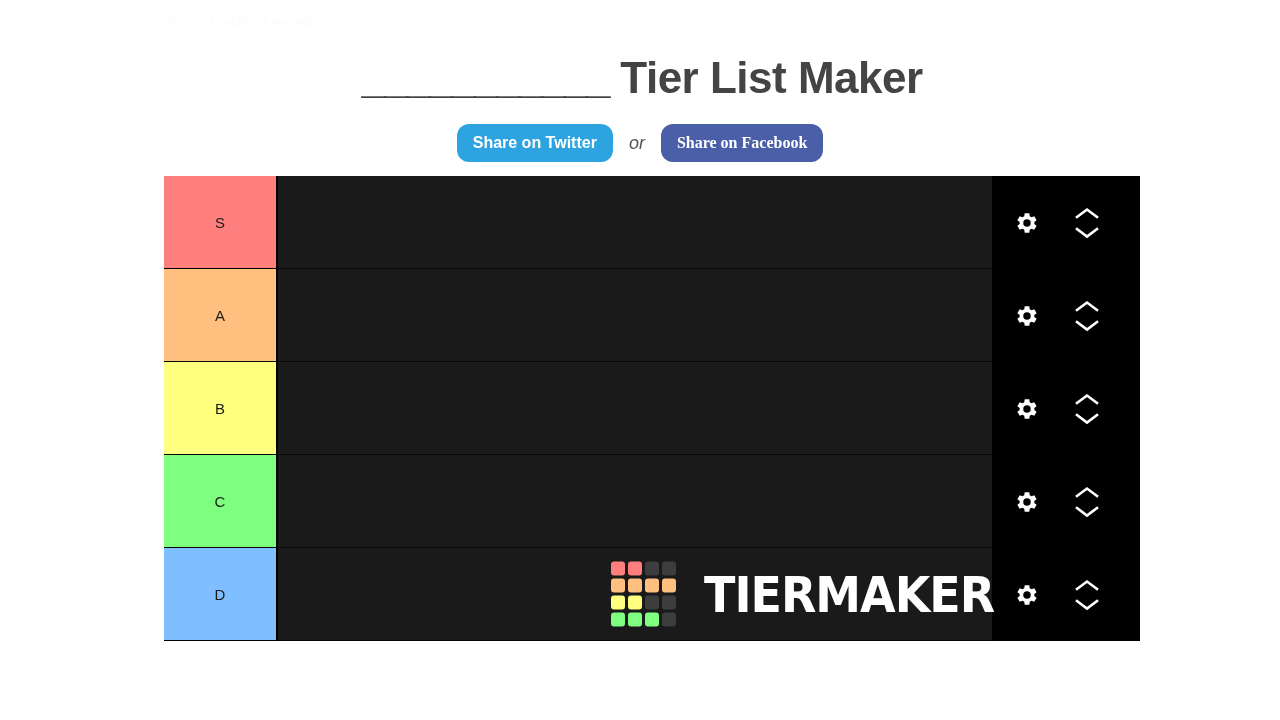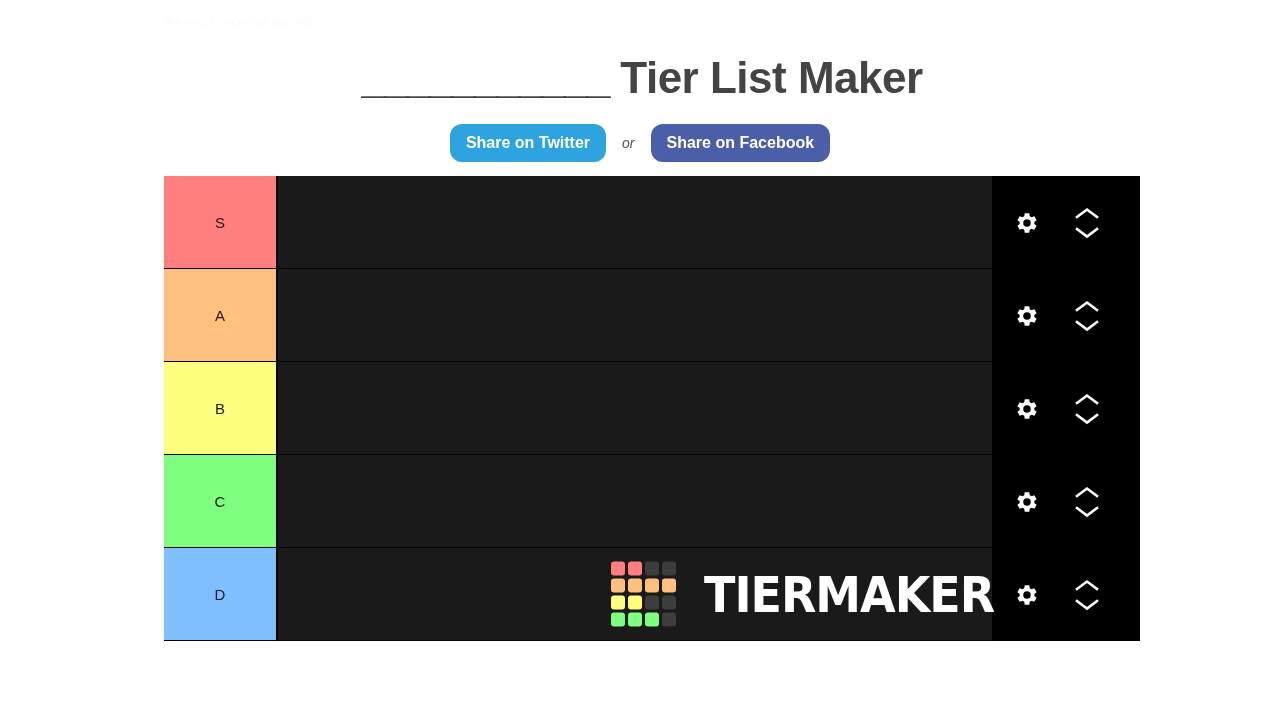--- a/index.html
+++ b/index.html
@@ -69,23 +69,23 @@
     color: #ffffff;
     font-family: "Liberation Sans", sans-serif;
     font-size: 16px;
     font-weight: bold;
     padding: 10px 16px 11px 16px;
     line-height: 17px;
     cursor: pointer;
     white-space: nowrap;
   }
   .share-btn.twitter { background: #2da4e0; }
-  .share-btn.facebook { background: #4a5fa8; }
+  .share-btn.facebook { background: #4a5fa8; font-family: Liberation Serif, serif; }
   .share-or {
-    font-size: 14px;
+    font-size: 18px;
     color: #555555;
     font-style: italic;
     padding: 0 2px;
   }
 
   
   .tierlist {
     position: absolute;
     left: 164px;
     top: 176px;

